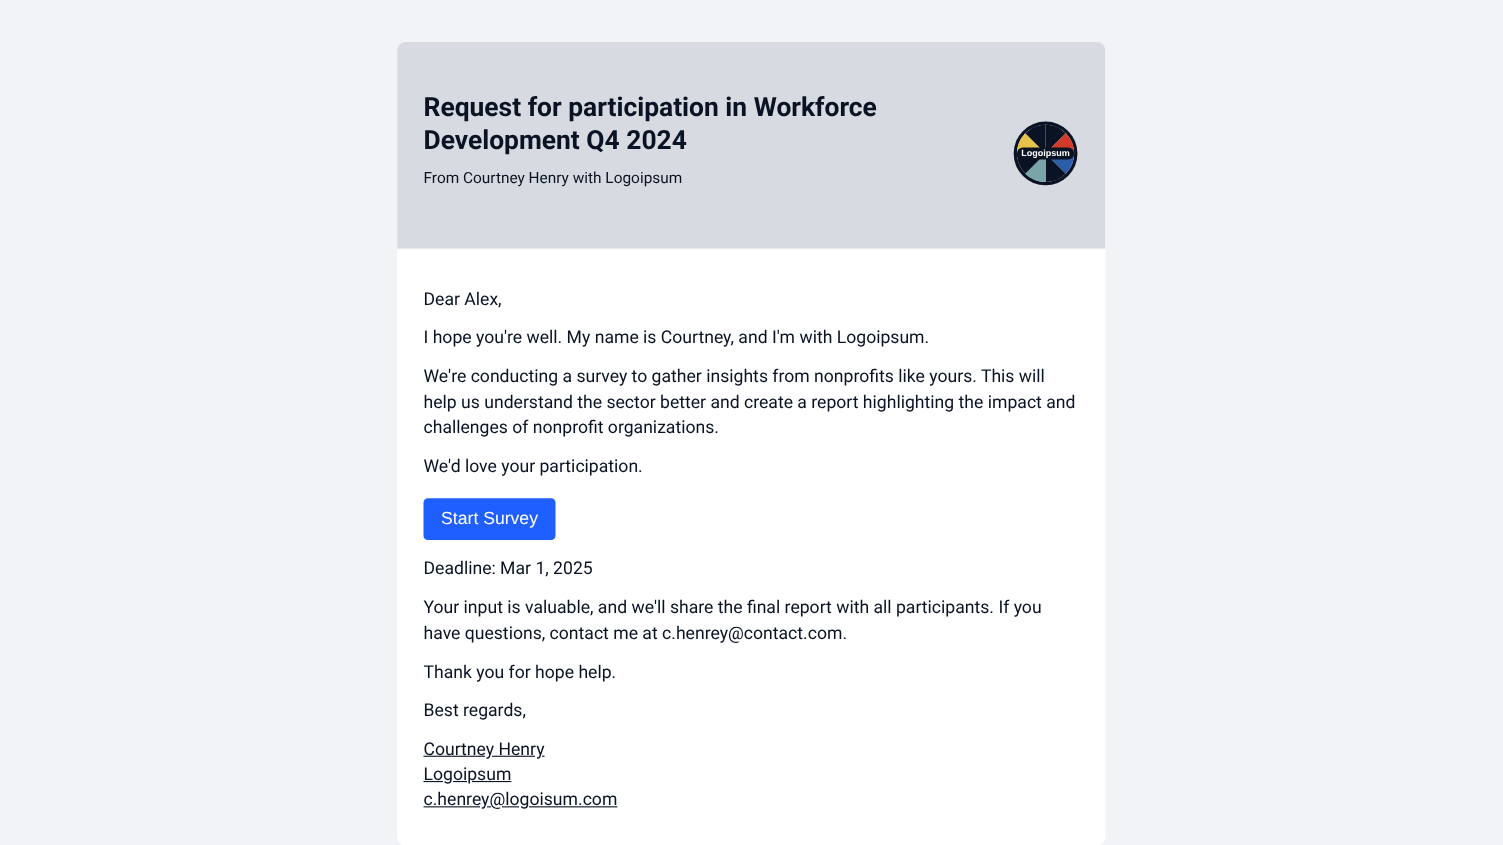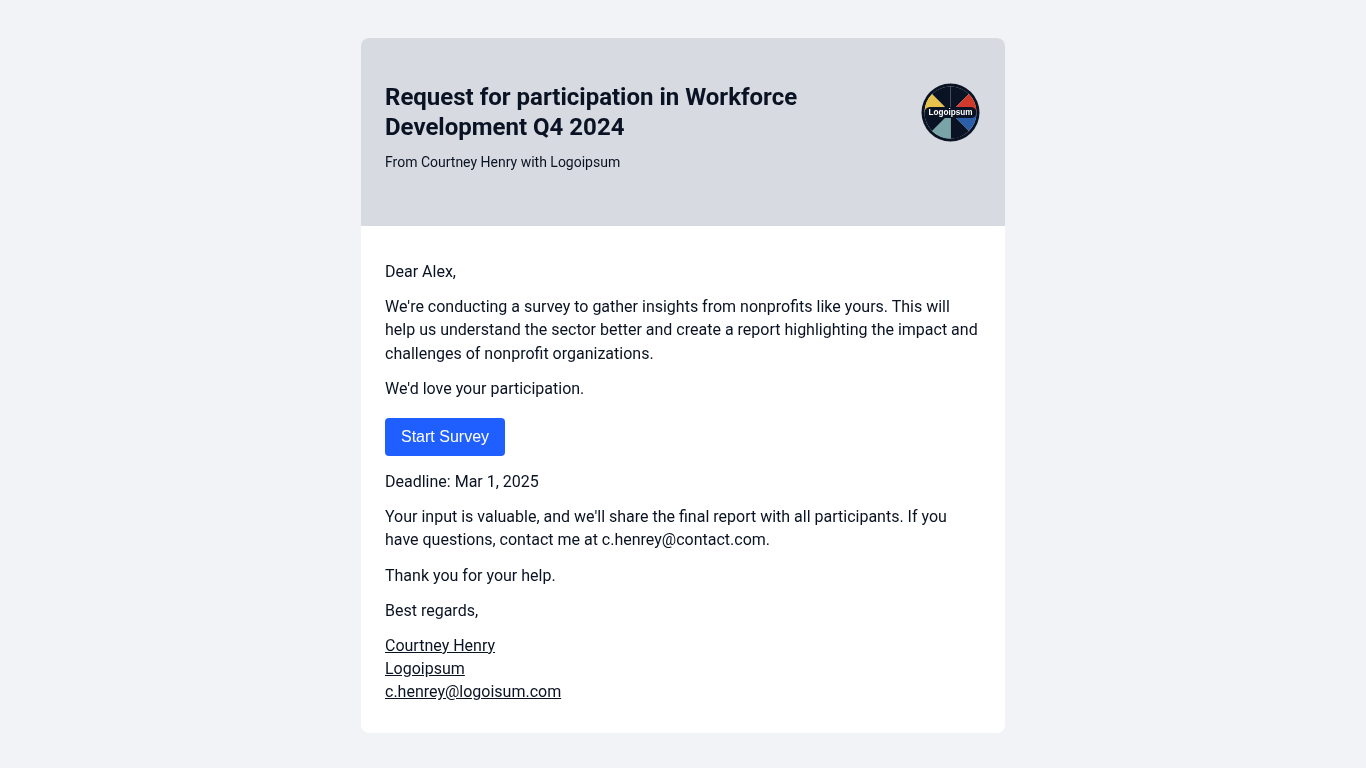--- a/index.html
+++ b/index.html
@@ -13,21 +13,21 @@
       width: 644px;
       margin: 0 auto;
       background: #fff;
       border-radius: 8px;
       overflow: hidden;
     }
     .header {
       background: #d7dae0;
       padding: 44px 24px 56px 24px;
       display: flex;
-      align-items: flex-start;
+      align-items: flex-end;
       gap: 20px;
     }
     .header-text { flex: 1; }
     .title {
       font-size: 24px;
       font-weight: 700;
       line-height: 1.25;
       color: #0a1323;
       margin-bottom: 12px;
     }
@@ -82,26 +82,27 @@
         <path d="M12.1 48.9 A26 26 0 0 1 4.5 30.5 L30.5 30.5 Z" fill="#0a1323"></path>
         <path d="M4.5 30.5 A26 26 0 0 1 12.1 12.1 L30.5 30.5 Z" fill="#e8c24a"></path>
         <path d="M12.1 12.1 A26 26 0 0 1 30.5 4.5 L30.5 30.5 Z" fill="#0a1323"></path>
         <rect x="4.5" y="25" width="52" height="11" rx="5.5" fill="#0a1323"></rect>
         <text x="30.5" y="32.8" text-anchor="middle" fill="#fff" font-size="8.2" font-weight="600" font-family="Arial, sans-serif">Logoipsum</text>
       </svg>
     </div>
   </div>
   <div class="body-section">
     <p>Dear Alex,</p>
+    <p>I hope you're well. My name is Courtney, and I'm with Logoipsum.</p>
     <p>We're conducting a survey to gather insights from nonprofits like yours. This will help us understand the sector better and create a report highlighting the impact and challenges of nonprofit organizations.</p>
     <p>We'd love your participation.</p>
     <button class="start-btn">Start Survey</button>
     <p>Deadline: Mar 1, 2025</p>
     <p>Your input is valuable, and we'll share the final report with all participants. If you have questions, contact me at c.henrey@contact.com.</p>
-    <p>Thank you for your help.</p>
+    <p>Thank you for hope help.</p>
     <p>Best regards,</p>
     <div class="sig-block sig-group">
       <p>Courtney Henry</p>
       <p>Logoipsum</p>
       <p>c.henrey@logoisum.com</p>
     </div>
     
   </div>
 </div>
 

